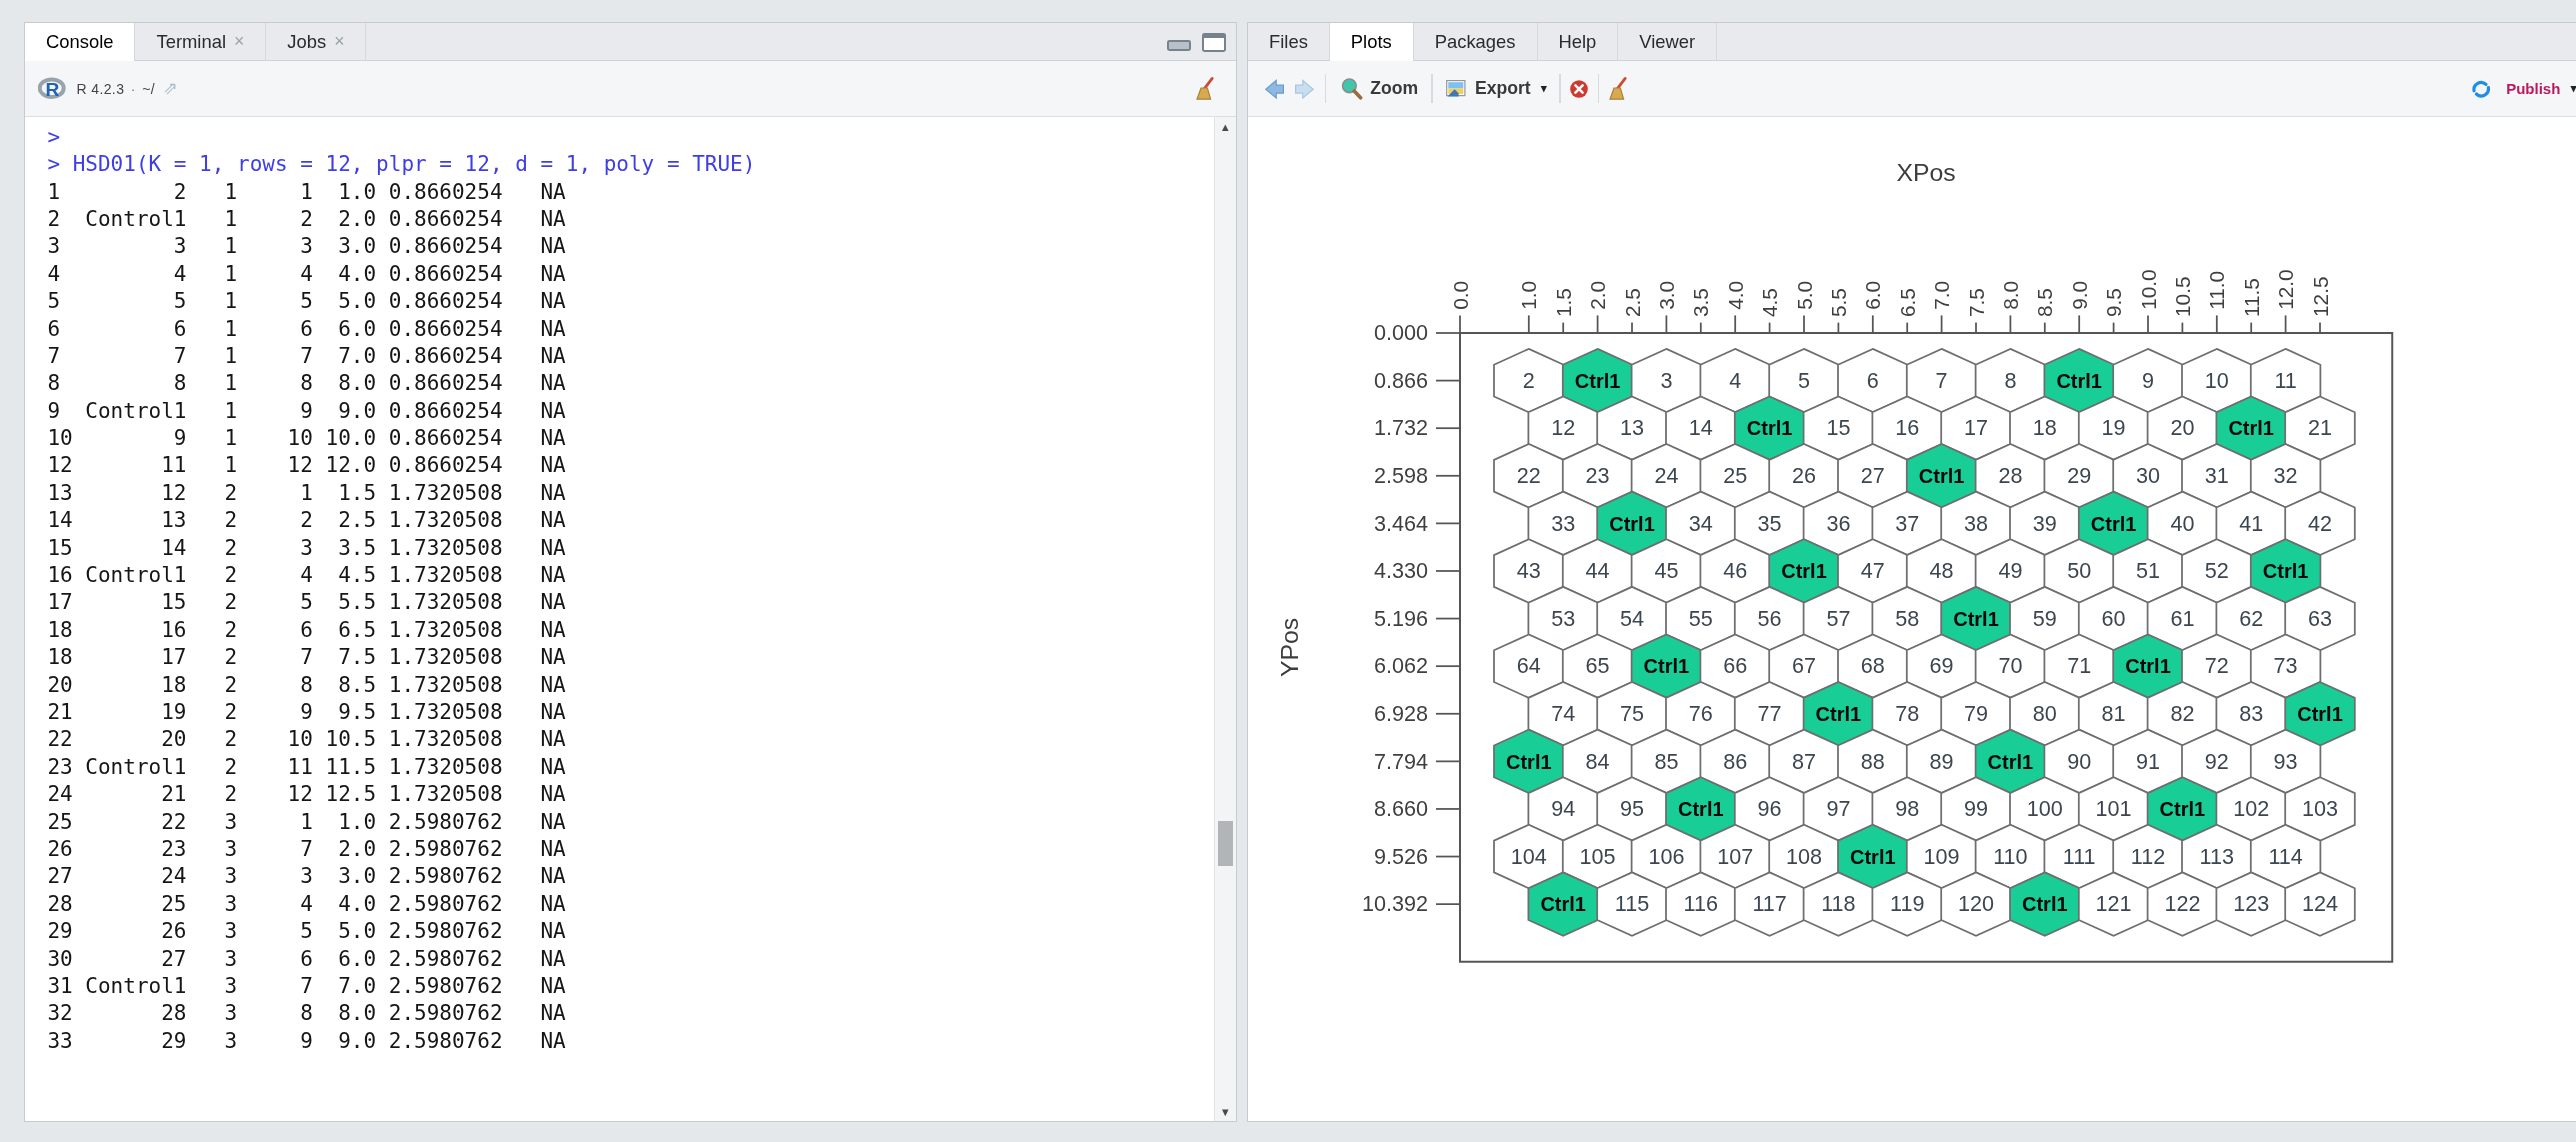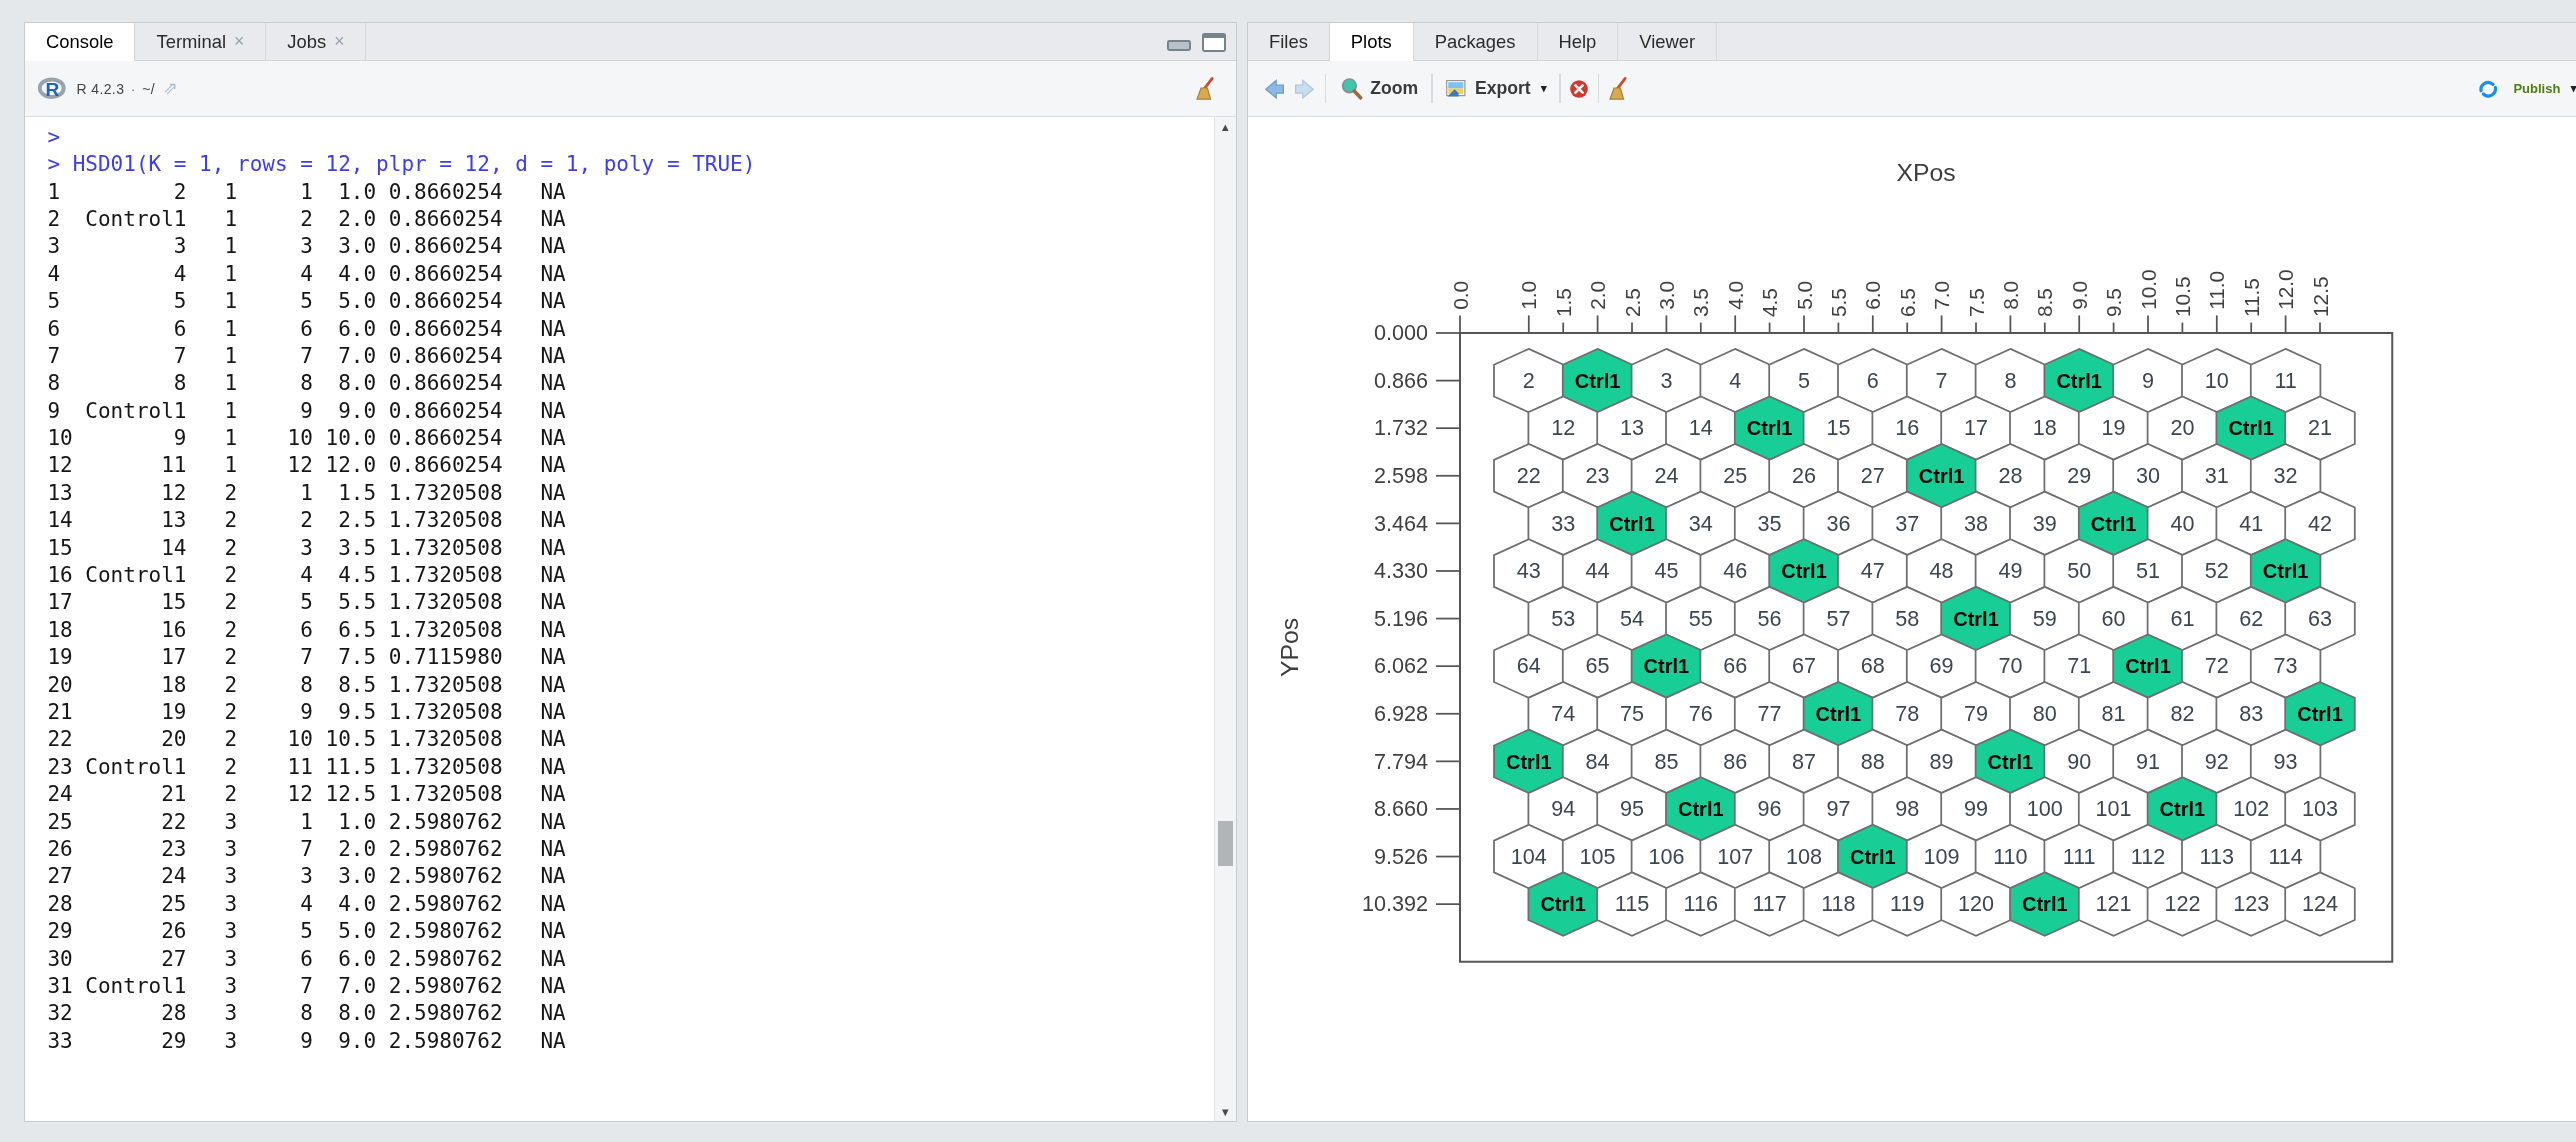--- a/index.html
+++ b/index.html
@@ -46,21 +46,21 @@
   .vscroll .arr { position:absolute; left:0; width:100%; text-align:center;
                   font-size:11.2px; color:#4a4a4a; }
   .vscroll .arr.up { top:3.2px; } .vscroll .arr.down { bottom:3.2px; }
   .vscroll .thumb { position:absolute; top:704px; left:3.2px; width:15px; height:45px; background:#b2b5b8; }
 
   .plot-body { position:absolute; top:94px; left:0; right:0; bottom:0; background:#fff; }
   .plot-body svg { width:1320px; height:1004px; display:block; }
   svg text { font-family:"Liberation Sans", sans-serif; }
 
   .icon-svg { display:block; }
-  .publish-label { font-size:13px; color:#4d7c0f; margin-left:6.4px; }
+  .publish-label { font-size:15px; color:#be185d; margin-left:6.4px; }
   .refresh-icon { font-size:24px; color:#c3ccd3; margin-left:11.2px; font-weight:bold; }
 </style>
 </head>
 <body>
 
 <div class="pane left">
   <div class="tabbar">
     <div class="tab active">
       <span>Console</span>
     </div>
@@ -108,21 +108,21 @@
       <div class="cline output">8         8   1     8  8.0 0.8660254   NA</div>
       <div class="cline output">9  Control1   1     9  9.0 0.8660254   NA</div>
       <div class="cline output">10        9   1    10 10.0 0.8660254   NA</div>
       <div class="cline output">12       11   1    12 12.0 0.8660254   NA</div>
       <div class="cline output">13       12   2     1  1.5 1.7320508   NA</div>
       <div class="cline output">14       13   2     2  2.5 1.7320508   NA</div>
       <div class="cline output">15       14   2     3  3.5 1.7320508   NA</div>
       <div class="cline output">16 Control1   2     4  4.5 1.7320508   NA</div>
       <div class="cline output">17       15   2     5  5.5 1.7320508   NA</div>
       <div class="cline output">18       16   2     6  6.5 1.7320508   NA</div>
-      <div class="cline output">19       17   2     7  7.5 0.7115980   NA</div>
+      <div class="cline output">18       17   2     7  7.5 1.7320508   NA</div>
       <div class="cline output">20       18   2     8  8.5 1.7320508   NA</div>
       <div class="cline output">21       19   2     9  9.5 1.7320508   NA</div>
       <div class="cline output">22       20   2    10 10.5 1.7320508   NA</div>
       <div class="cline output">23 Control1   2    11 11.5 1.7320508   NA</div>
       <div class="cline output">24       21   2    12 12.5 1.7320508   NA</div>
       <div class="cline output">25       22   3     1  1.0 2.5980762   NA</div>
       <div class="cline output">26       23   3     7  2.0 2.5980762   NA</div>
       <div class="cline output">27       24   3     3  3.0 2.5980762   NA</div>
       <div class="cline output">28       25   3     4  4.0 2.5980762   NA</div>
       <div class="cline output">29       26   3     5  5.0 2.5980762   NA</div>

